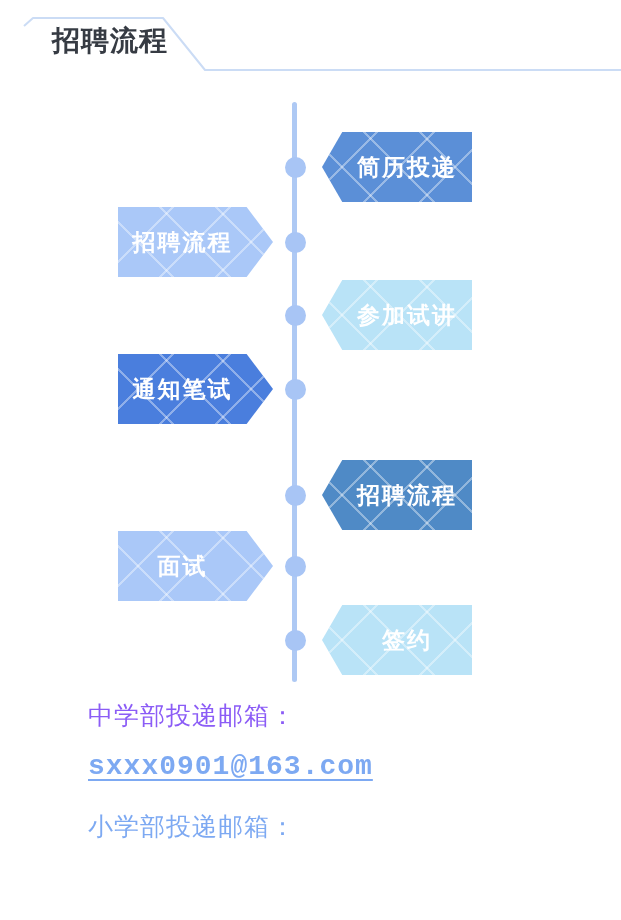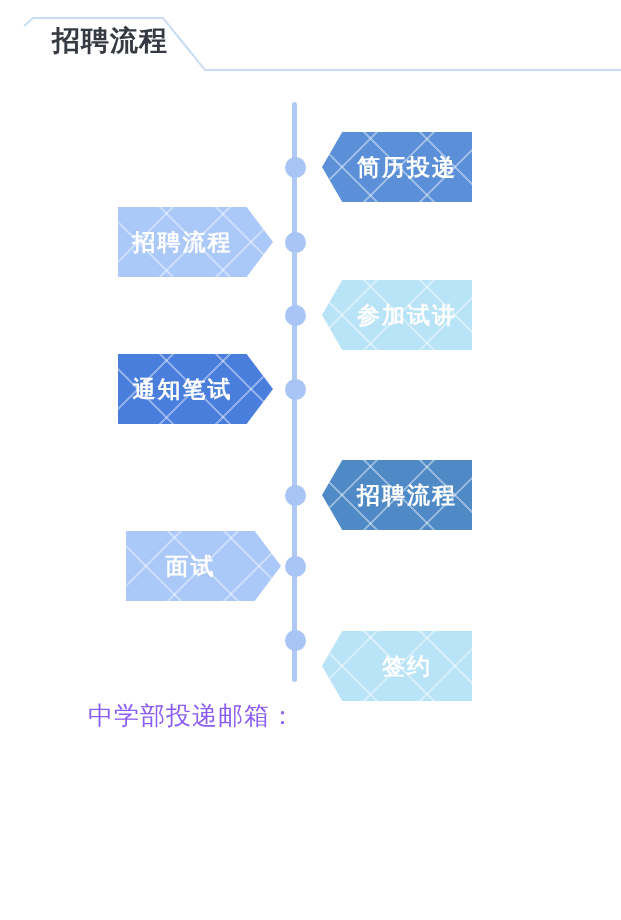--- a/index.html
+++ b/index.html
@@ -76,25 +76,27 @@
       </div>
       <div class="timeline-dot" style="top: 379px; background: rgb(168, 197, 245);"></div>
       <div class="flow-step left" style="top: 354px; background-color: rgb(74, 126, 221); color: rgb(255, 255, 255); text-align: center;">
         <span class="flow-step-label">通知笔试</span>
       </div>
       <div class="timeline-dot" style="top: 485px; background: rgb(168, 197, 245);"></div>
       <div class="flow-step right" style="top: 460px; background-color: rgb(79, 138, 198); color: rgb(255, 255, 255);">
         <span class="flow-step-label">招聘流程</span>
       </div>
       <div class="timeline-dot" style="top: 556px; background: rgb(168, 197, 245);"></div>
-      <div class="flow-step left" style="top: 531px; background-color: rgb(170, 200, 248); color: rgb(255, 255, 255); margin-left: 8px;">
+      <div class="flow-step left" style="top: 531px; background-color: rgb(170, 200, 248); color: rgb(255, 255, 255);">
         <span class="flow-step-label">面试</span>
       </div>
       <div class="timeline-dot" style="top: 630px; background: rgb(168, 197, 245);"></div>
-      <div class="flow-step right" style="top: 605px; background-color: rgb(185, 227, 247); color: rgb(255, 255, 255); margin-top: 26px;">
+      <div class="flow-step right" style="top: 605px; background-color: rgb(185, 227, 247); color: rgb(255, 255, 255);">
         <span class="flow-step-label">签约</span>
       </div>
     </div>
 
   <div class="contact-label" style="top: 703px; color: #8b5cf6;">中学部投递邮箱：</div>
+  <a class="contact-email" style="top: 750px; color: rgb(125, 169, 242);">sxxx0901@163.com</a>
 
+  <div class="contact-label" style="top: 814px; color: rgb(125, 169, 242);">小学部投递邮箱：</div>
 
 </div>
 
 </body></html>

